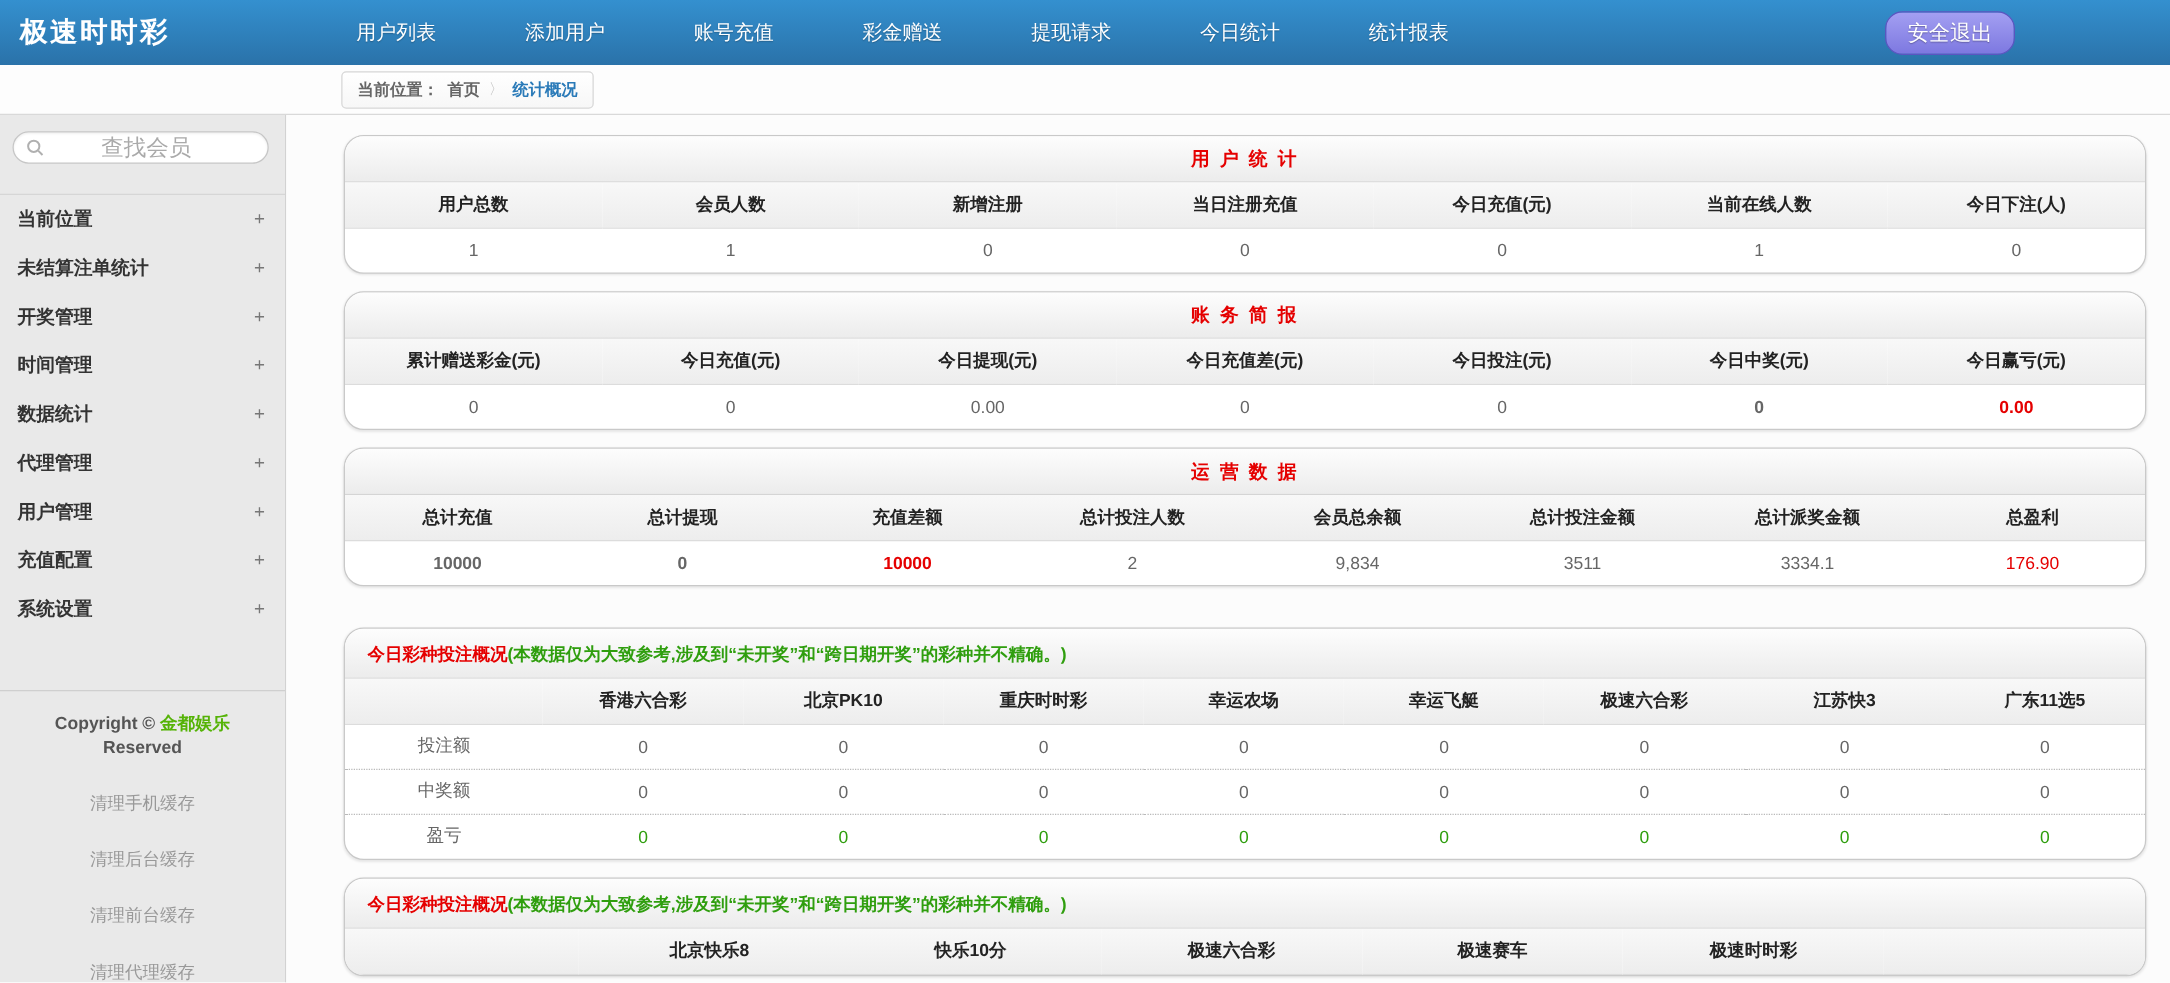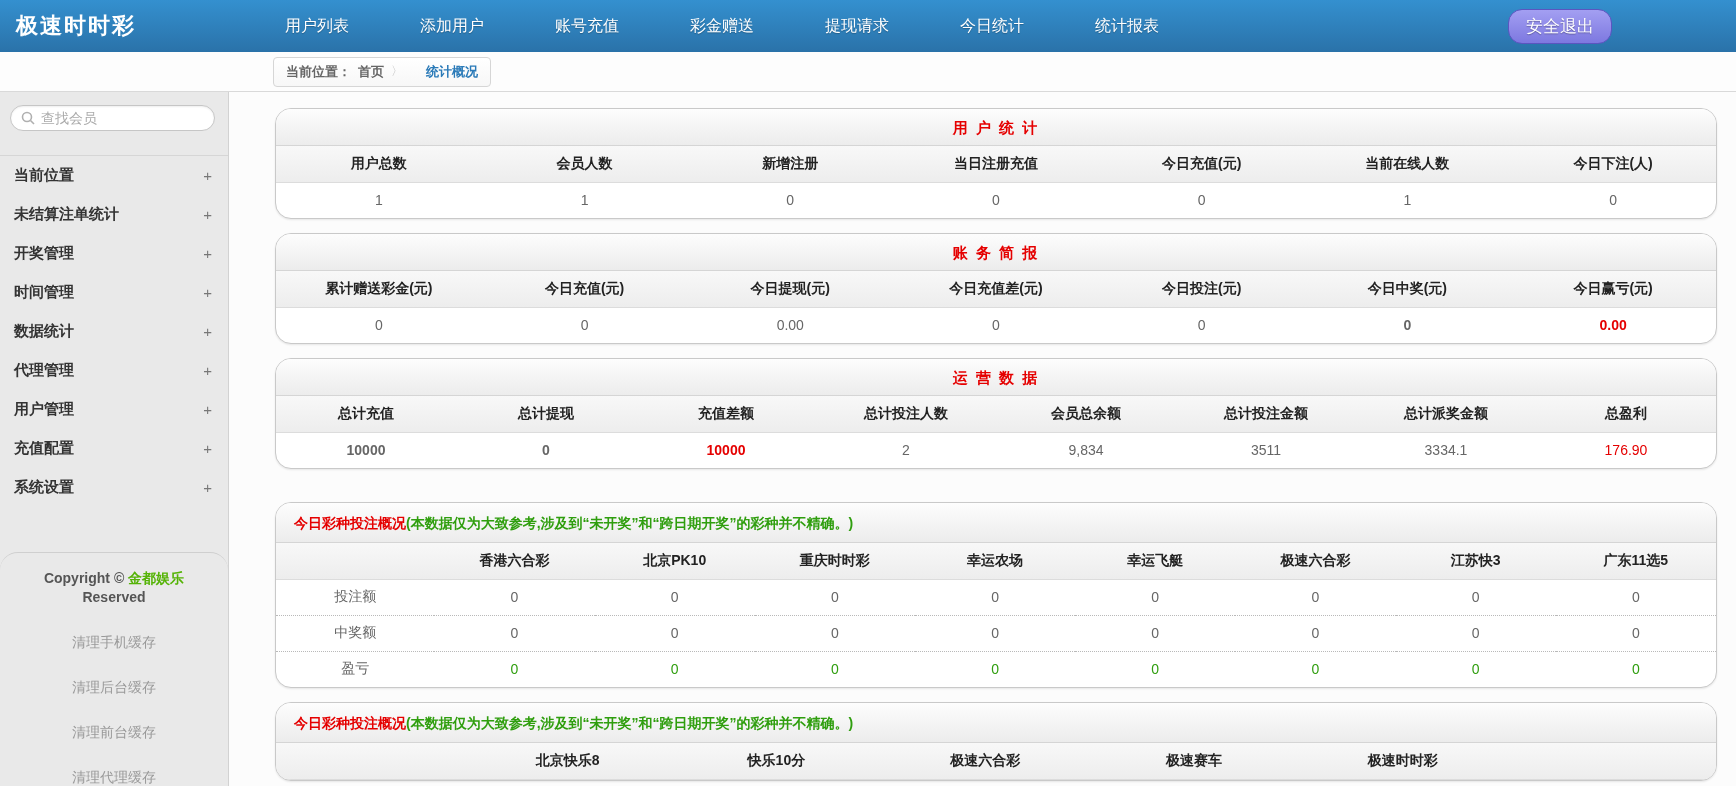--- a/index.html
+++ b/index.html
@@ -10,37 +10,37 @@
   .header { height:52px; background:linear-gradient(180deg,#3490cf,#2a72a9); display:flex; align-items:center; }
   .logo { width:229px; padding-left:16px; font-size:22px; font-weight:bold; color:#fff; letter-spacing:2px; flex:none; }
   .nav { display:flex; gap:71px; margin-left:56px; }
   .nav-item { color:#fff; font-size:16px; white-space:nowrap; cursor:pointer; text-shadow:0 1px 1px rgba(0,0,0,.25); }
   .logout-btn { margin-left:auto; margin-right:124px; background:linear-gradient(#a39ff2,#7d78e0); border:1px solid #5b55c0; color:#fff; border-radius:14px; padding:5px 17px; font-size:17px; cursor:pointer; text-shadow:0 1px 1px rgba(0,0,0,.3); }
 
   
   .toolbar { height:40px; background:#fdfdfd; border-bottom:1px solid #d9d9d9; display:flex; align-items:center; }
   .breadcrumb { margin-left:273px; border:1px solid #d6d6d6; border-radius:4px; background:linear-gradient(#ffffff,#f7f7f7); padding:5px 12px; font-size:13px; color:#666; font-weight:bold; display:flex; align-items:center; gap:7px;text-align:center; }
   .crumb-sep { color:#c0c0c0; font-weight:normal; font-size:12px; }
-  .crumb-current { color:#2a7ab8; cursor:default;margin-left:16px; }
+  .crumb-current { color:#2a7ab8; cursor:default; }
   .crumb-home { cursor:pointer; }
 
   
   .content { display:flex; height:694px; }
   .sidebar { width:229px; flex:none; background:#e9e9e9; border-right:1px solid #d2d2d2; }
   .main { flex:1; background:#fcfcfc; padding:16px 19px 0 46px; overflow:hidden; }
 
   
   .search-wrap { margin:13px 13px 0 10px; height:26px; background:#fff; border:1px solid #c6c6c6; border-radius:13px; display:flex; align-items:center; padding:0 10px; gap:6px; box-shadow:inset 0 1px 2px rgba(0,0,0,.07); }
   .search-wrap svg { flex:none; }
-  .search-input { border:none; outline:none; background:transparent; font-size:14px; color:#555; width:100%; font-family:inherit; }
+  .search-input { border:none; outline:none; background:transparent; font-size:18px; color:#555; width:100%; font-family:inherit;margin-left:40px; }
   .search-input::placeholder { color:#aaa; }
   .menu { margin-top:24px; border-top:1px solid #d6d6d6; }
   .menu-item { display:flex; justify-content:space-between; align-items:center; padding:10px 16px 10px 14px; font-size:15px; font-weight:bold; color:#333; cursor:pointer; }
   .menu-plus { color:#777; font-weight:normal; font-size:15px; }
-  .sidebar-footer { margin-top:45px; border-top:1px solid #cfcfcf; padding-top:16px; text-align:center;border-radius:18px; }
+  .sidebar-footer { margin-top:45px; border-top:1px solid #cfcfcf; padding-top:16px; text-align:center; }
   .copyright { font-size:14px; font-weight:bold; color:#555; line-height:19px; }
   .brand { color:#55b307; }
   .cache-link { display:block; margin-top:27px; font-size:14px; color:#999; cursor:pointer; text-decoration:none; }
 
   
   .panel { border:1px solid #c9c9c9; border-radius:16px; background:#fff; box-shadow:0 1px 2px rgba(0,0,0,.09); margin-bottom:14px; overflow:hidden; }
   .gap-lg { margin-top:33px; }
   .panel-title { height:37px; line-height:37px; text-align:center; background:linear-gradient(#fdfdfd,#ececec); border-bottom:1px solid #d5d5d5; color:#e50000; font-weight:bold; font-size:15px; letter-spacing:2px; }
   .panel-title.left { text-align:left; padding-left:18px; letter-spacing:0; height:40px; line-height:40px; font-size:14px; }
   .title-green { color:#2f9e0e; }

